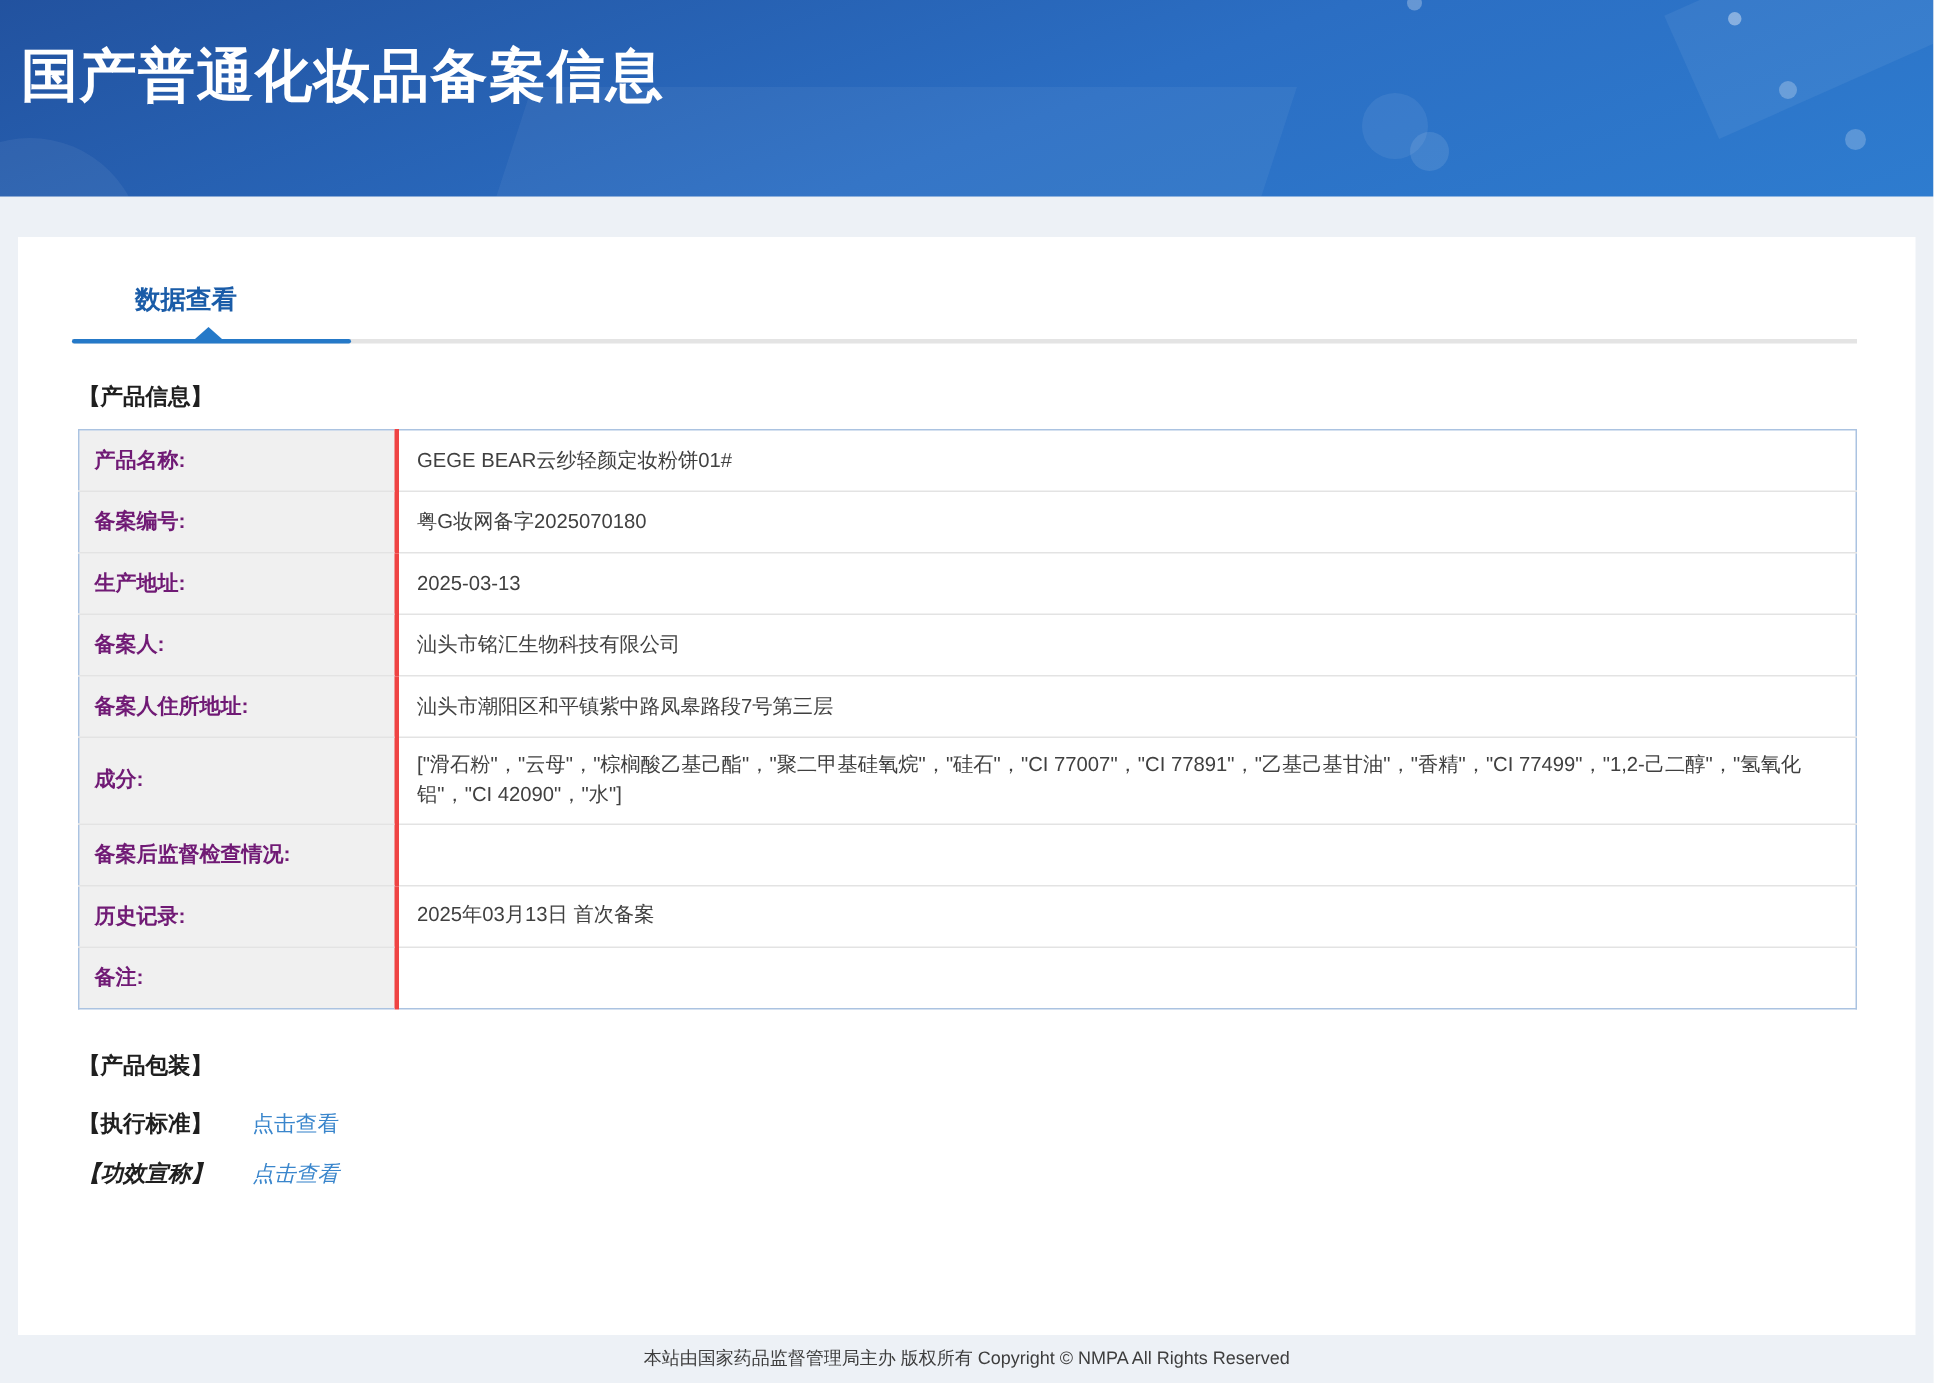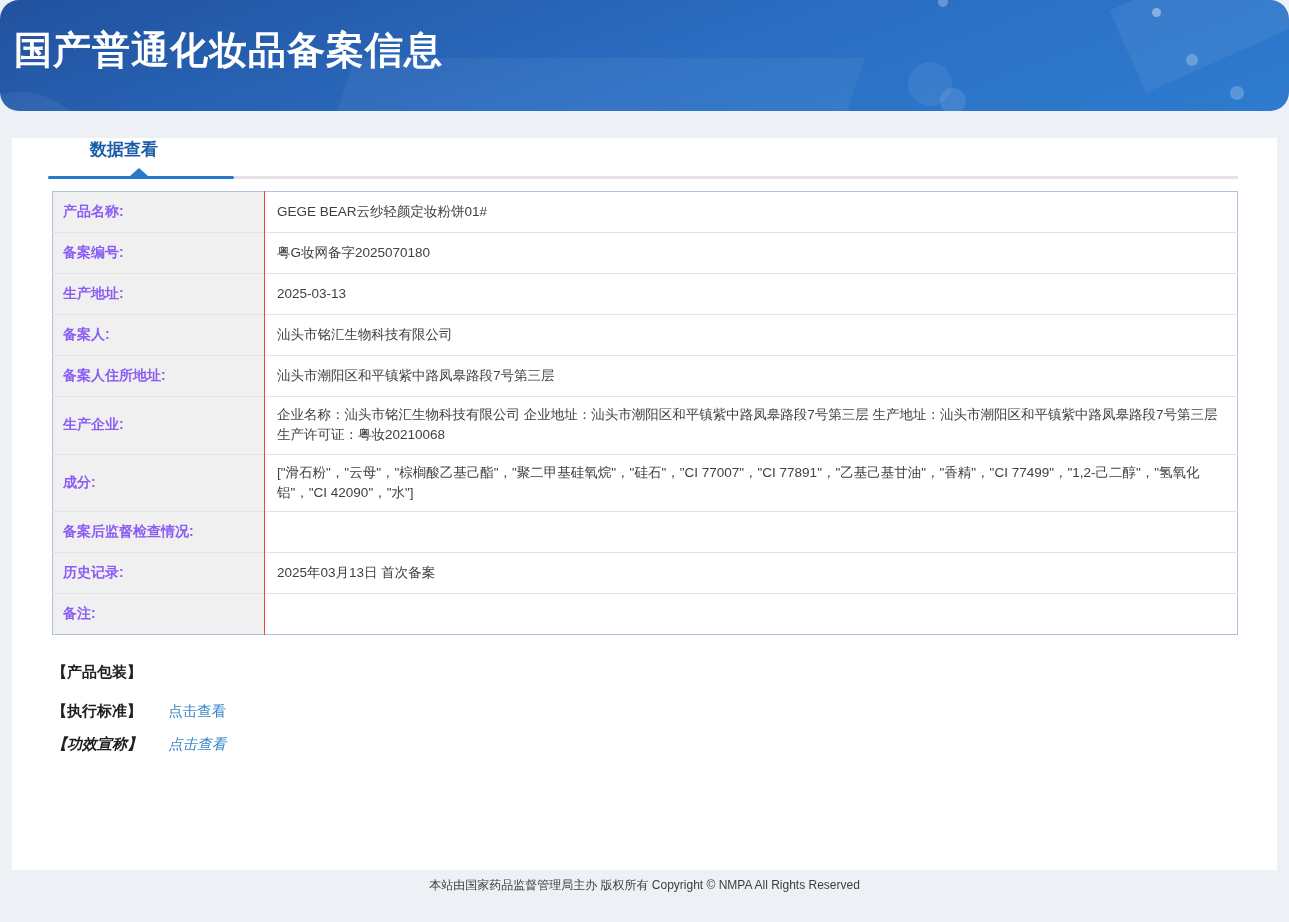--- a/index.html
+++ b/index.html
@@ -7,25 +7,24 @@
   body {
     width:1289px; height:922px;
     background:#edf1f6;
     font-family:"Liberation Sans","DejaVu Sans",sans-serif;
     overflow:hidden;
     position:relative;
   }
 
   
   .banner {
-    height:111px;
+    height:131px;
     background:linear-gradient(160deg,#22529f 0%,#2b6ec3 55%,#2e7ccf 100%);
     position:relative;
     overflow:hidden;
-    border-radius:19px;
   }
   .banner-title {
     position:relative; z-index:3;
     color:#ffffff;
     font-size:38px;
     font-weight:bold;
     letter-spacing:1px;
     padding:25px 0 0 14px;
   }
   .deco { position:absolute; border-radius:50%; background:rgba(255,255,255,0.10); z-index:1; }
@@ -50,21 +49,21 @@
   }
 
   
   .card {
     margin:27px 12px 0;
     background:#ffffff;
     height:732px;
     position:relative;
   }
 
-  .tab-bar { }
+  .tab-bar { padding-top:30px; }
   .tab {
     display:inline-block;
     margin-left:78px;
     padding-bottom:15px;
     font-size:17px;
     font-weight:bold;
     color:#1a5ca8;
     cursor:pointer;
   }
   .tab-underline {
@@ -102,23 +101,23 @@
     font-size:13.5px;
     color:#404040;
     table-layout:fixed;
   }
   .info-table td { vertical-align:middle; }
   .info-table td.cell-label {
     width:212px;
     background:#f0f0f0;
     font-weight:bold;
     font-size:14px;
-    color:#8b5cf6;
+    color:#701a75;
     padding:11px 10px;
-    border-right:1px solid #ef4444;
+    border-right:3px solid #ef4444;
   }
   .info-table td.cell-value {
     padding:8px 12px;
     line-height:1.5;
     word-break:break-all;
   }
   .info-table tr + tr td { border-top:1px solid #e3e3e3; }
 
   .packaging-row {
     margin:18px 40px 0 118px;
@@ -160,20 +159,21 @@
 <div class="card">
 
   <div class="tab-bar">
     <span class="tab">数据查看</span>
     <div class="tab-underline">
       <span class="blue-seg"></span>
       <span class="arrow"></span>
     </div>
   </div>
 
+  <div class="section-title">【产品信息】</div>
 
   <table class="info-table">
     <tbody>
       <tr>
         <td class="cell-label">产品名称:</td>
         <td class="cell-value">GEGE BEAR云纱轻颜定妆粉饼01#</td>
       </tr>
       <tr>
         <td class="cell-label">备案编号:</td>
         <td class="cell-value">粤G妆网备字2025070180</td>
@@ -182,24 +182,20 @@
         <td class="cell-label">生产地址:</td>
         <td class="cell-value">2025-03-13</td>
       </tr>
       <tr>
         <td class="cell-label">备案人:</td>
         <td class="cell-value">汕头市铭汇生物科技有限公司</td>
       </tr>
       <tr>
         <td class="cell-label">备案人住所地址:</td>
         <td class="cell-value">汕头市潮阳区和平镇紫中路凤皋路段7号第三层</td>
-      </tr>
-      <tr>
-        <td class="cell-label">生产企业:</td>
-        <td class="cell-value">企业名称：汕头市铭汇生物科技有限公司 企业地址：汕头市潮阳区和平镇紫中路凤皋路段7号第三层 生产地址：汕头市潮阳区和平镇紫中路凤皋路段7号第三层 生产许可证：粤妆20210068</td>
       </tr>
       <tr>
         <td class="cell-label">成分:</td>
         <td class="cell-value">["滑石粉"，"云母"，"棕榈酸乙基己酯"，"聚二甲基硅氧烷"，"硅石"，"CI 77007"，"CI 77891"，"乙基己基甘油"，"香精"，"CI 77499"，"1,2-己二醇"，"氢氧化铝"，"CI 42090"，"水"]</td>
       </tr>
       <tr>
         <td class="cell-label">备案后监督检查情况:</td>
         <td class="cell-value"></td>
       </tr>
       <tr>

